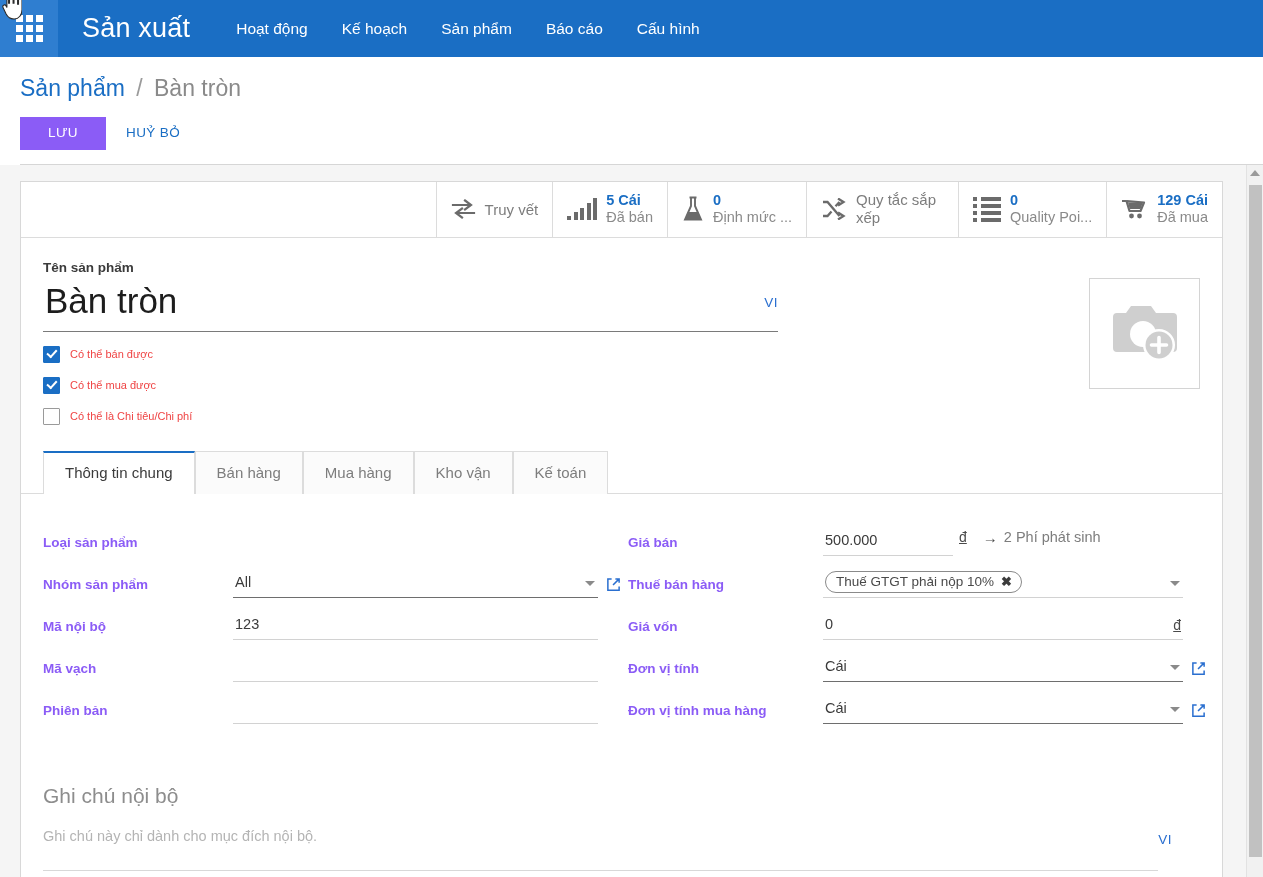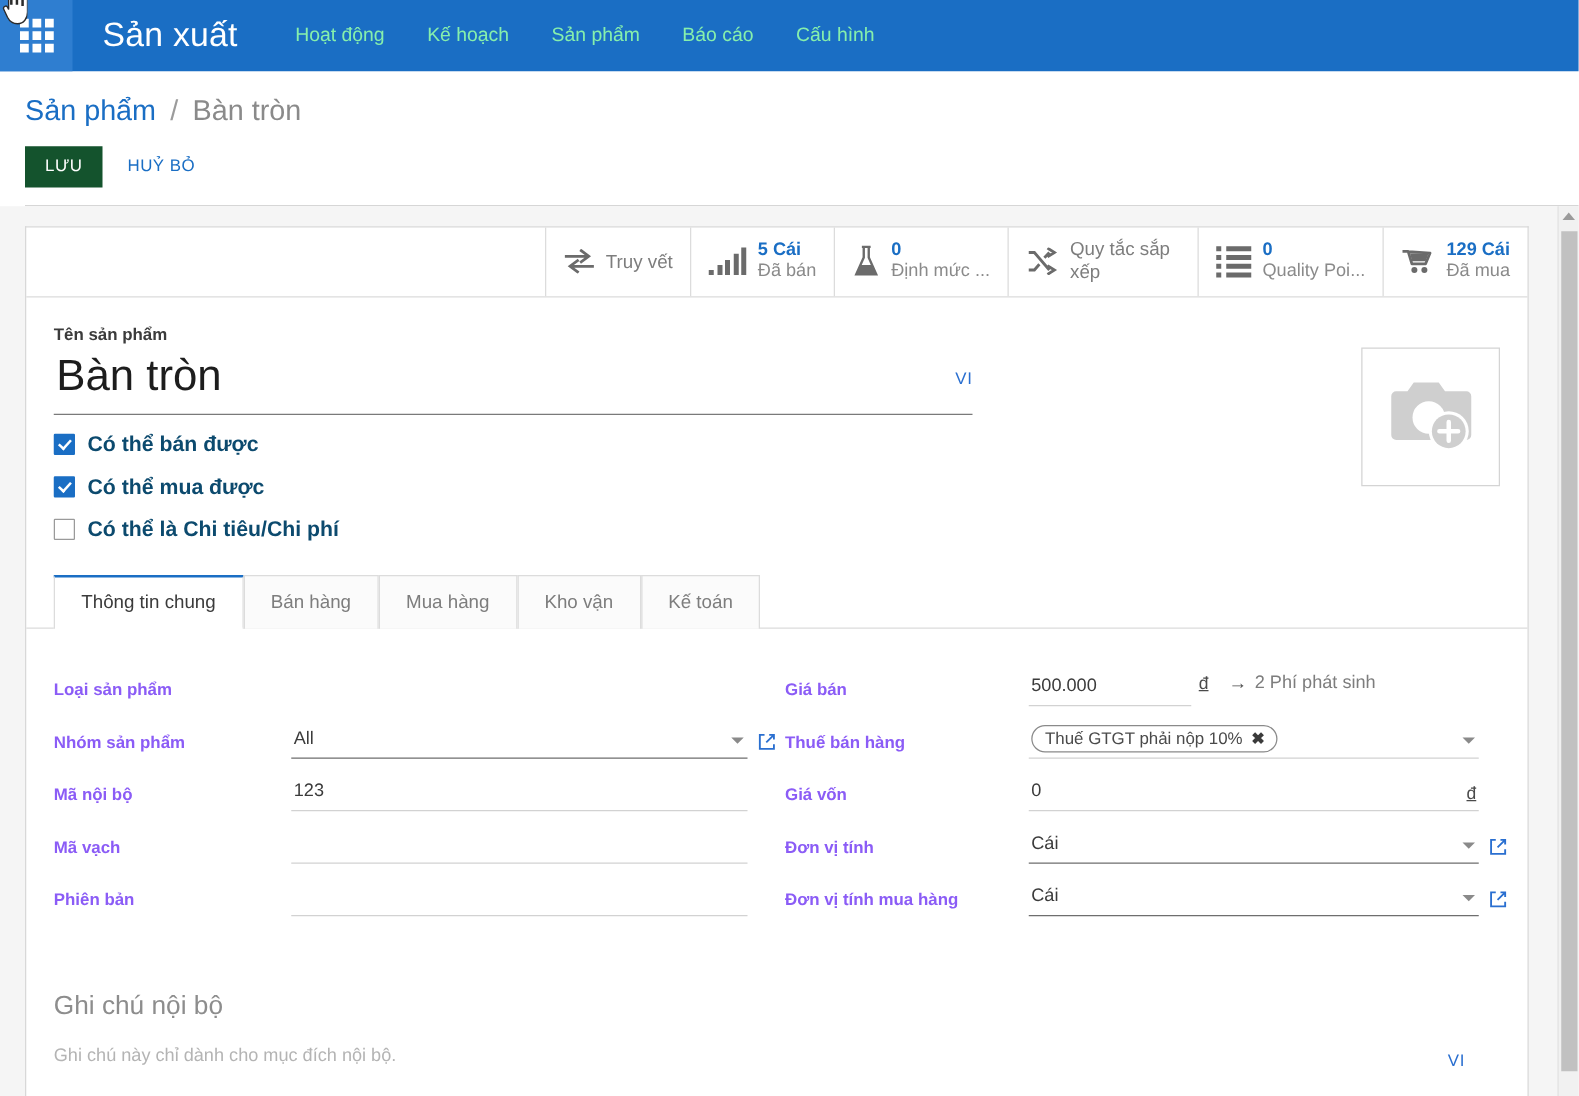--- a/index.html
+++ b/index.html
@@ -48,21 +48,21 @@
     letter-spacing: .2px;
     white-space: nowrap;
   }
   .navlinks {
     display: flex;
     align-items: center;
     margin-left: 46px;
     gap: 34px;
   }
   .navlinks a {
-    color: #86efac;
+    color: #ffffff;
     font-size: 15.5px;
     text-decoration: none;
     white-space: nowrap;
   }
 
   
   .crumbwrap { padding: 18px 0 0 20px; }
   .breadcrumb {
     font-size: 23px;
     white-space: nowrap;
@@ -71,24 +71,24 @@
   .breadcrumb .crumb-sep  { color: #9b9b9b; margin: 0 5px; }
   .breadcrumb .crumb-cur  { color: #8a8a8a; }
 
   .actions {
     margin-top: 15px;
     display: flex;
     align-items: center;
     gap: 6px;
   }
   .btn-save {
-    background: #14532d;
+    background: #8b5cf6;
     color: #ffffff;
     font-size: 13.5px;
-    padding: 9px 16px 10px;
+    padding: 9px 28px 10px;
     border: none;
     cursor: pointer;
     letter-spacing: .4px;
     line-height: 1;
   }
   .btn-cancel {
     background: transparent;
     color: #1a6ec4;
     font-size: 13.5px;
     padding: 9px 14px 10px;
@@ -192,21 +192,21 @@
     border-radius: 1px;
   }
   .cb.on { background: #1a6ec4; border-color: #1a6ec4; }
   .cb.on::after {
     content: "";
     width: 4px; height: 8px;
     border: solid #ffffff;
     border-width: 0 2px 2px 0;
     transform: rotate(42deg) translate(-1px,-1px);
   }
-  .cblabel { font-size: 17px; font-weight: bold; color: #0c4a6e; }
+  .cblabel { font-size: 11px; font-weight: normal; color: #ef4444; }
 
   
   .photo {
     position: absolute;
     right: 22px; top: 40px;
     width: 111px; height: 111px;
     border: 1px solid #d4d4d4;
     background: #fff;
     display: flex; align-items: center; justify-content: center;
     cursor: pointer;

